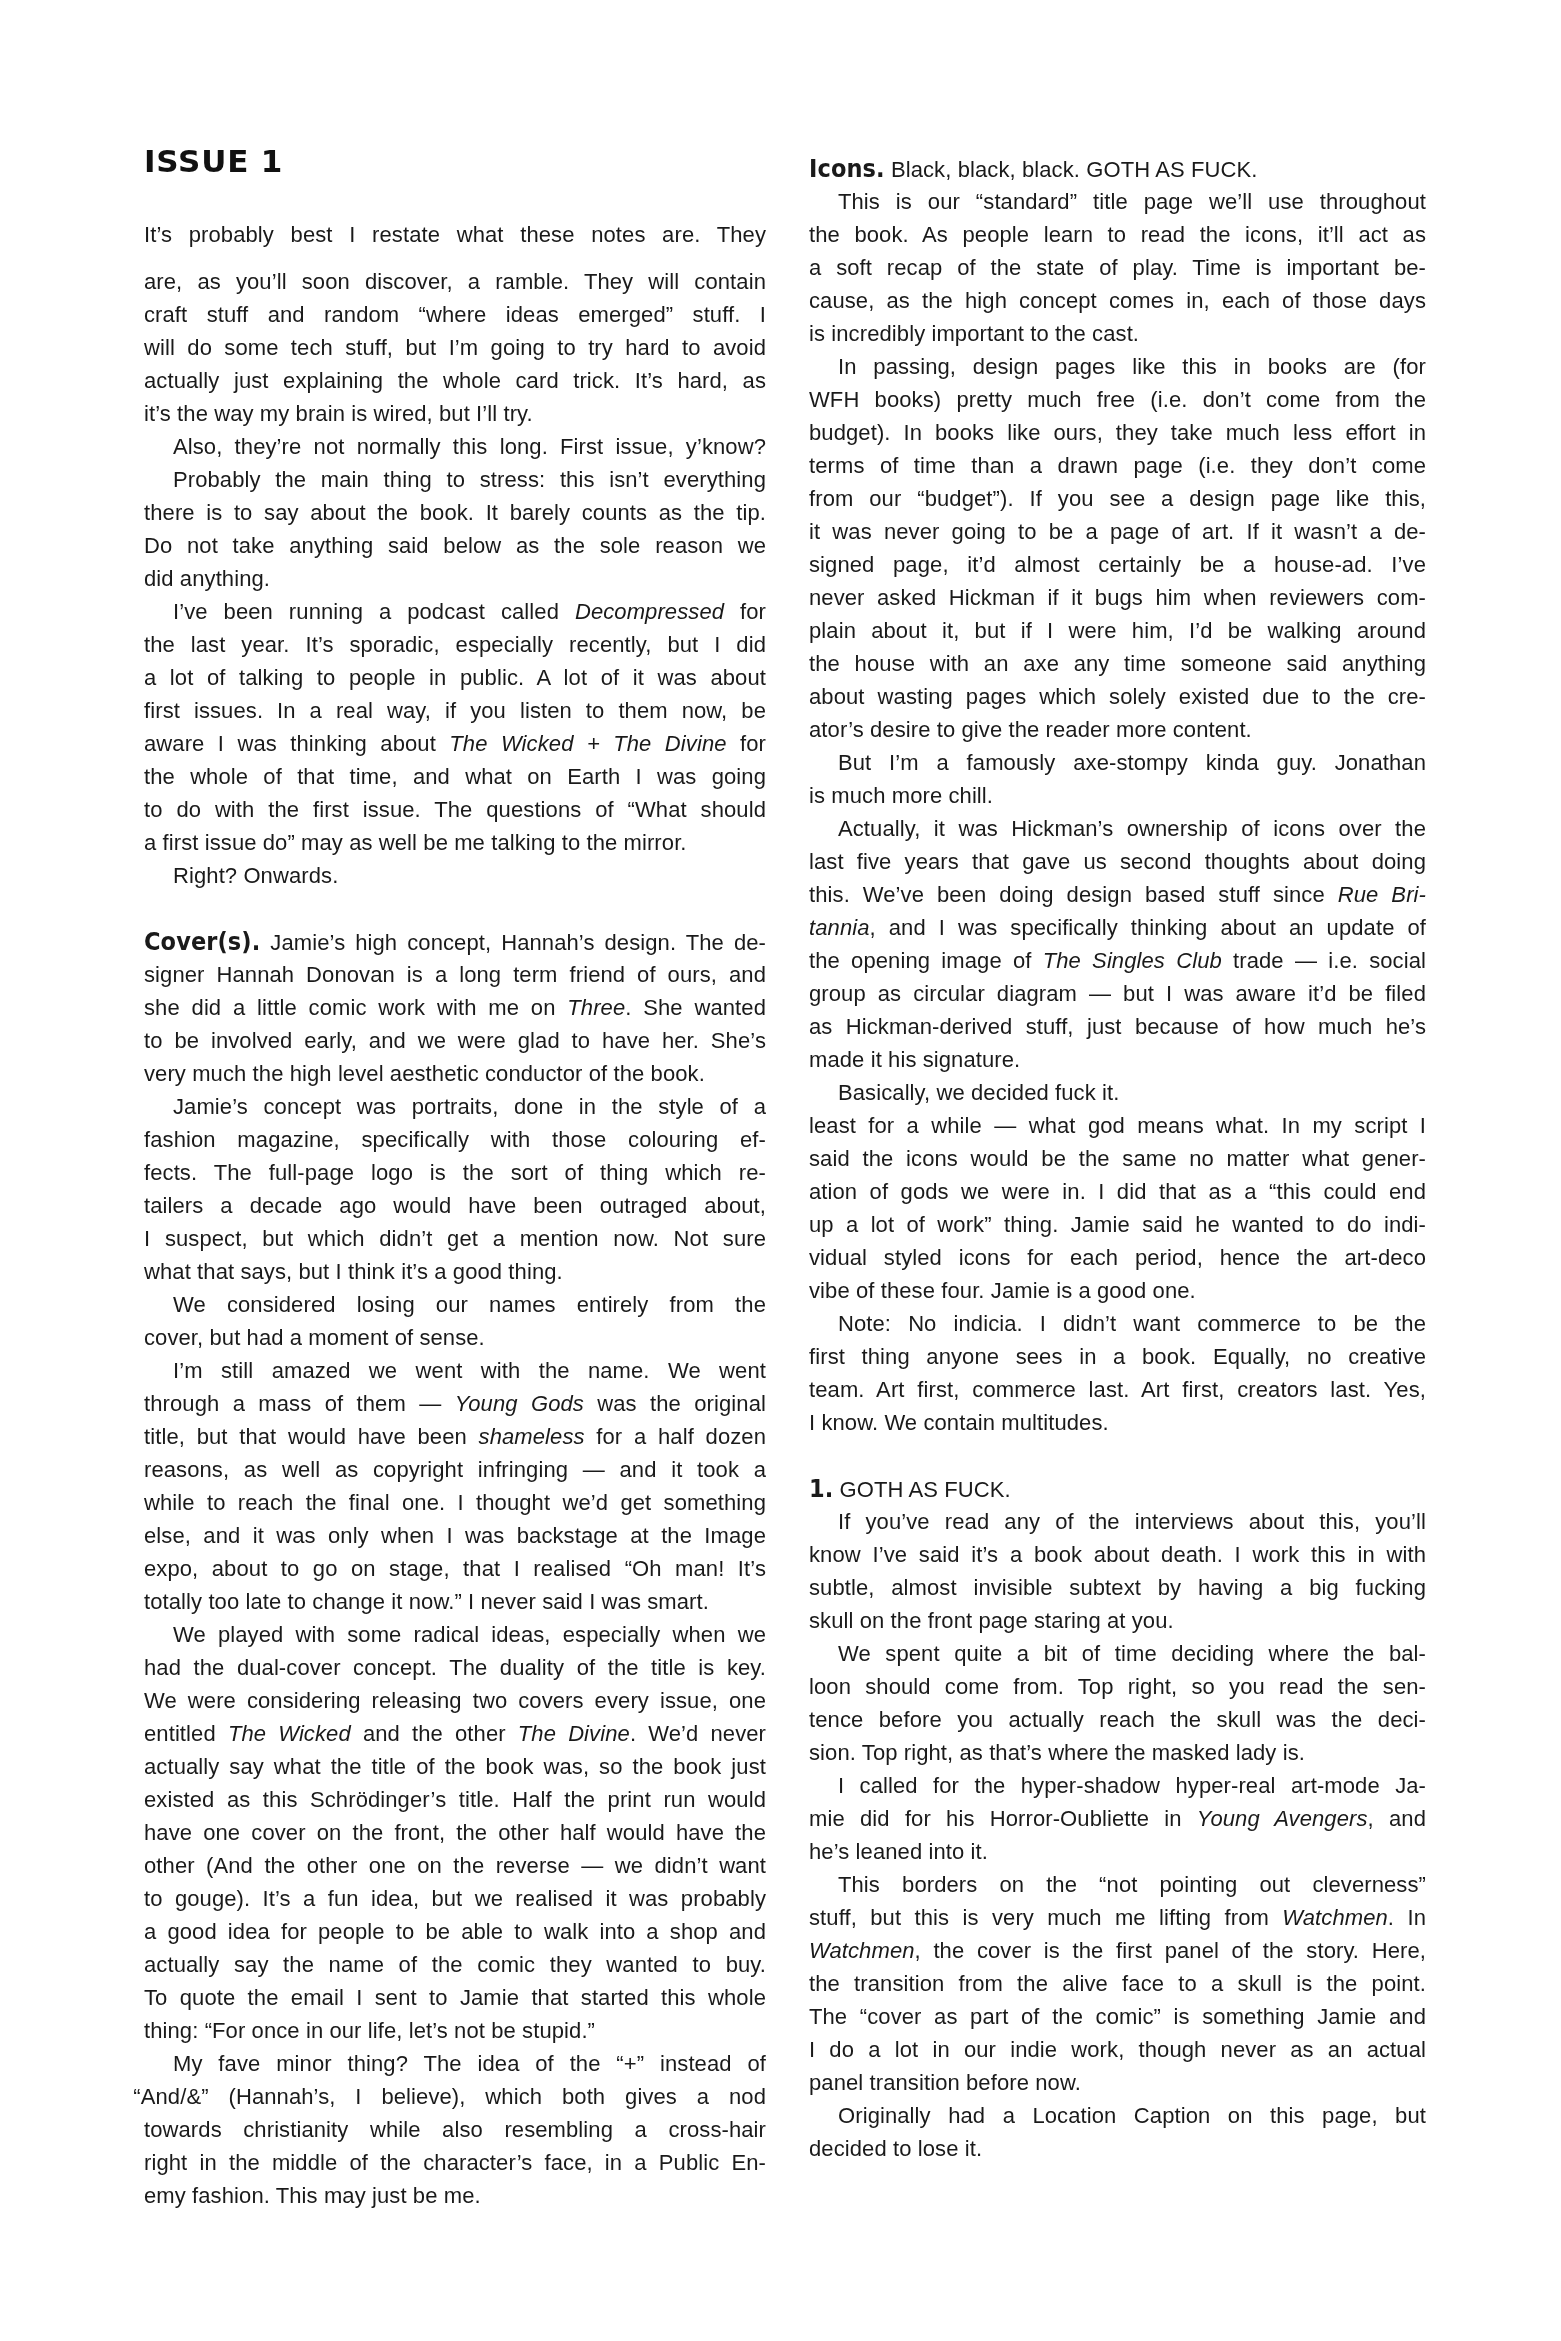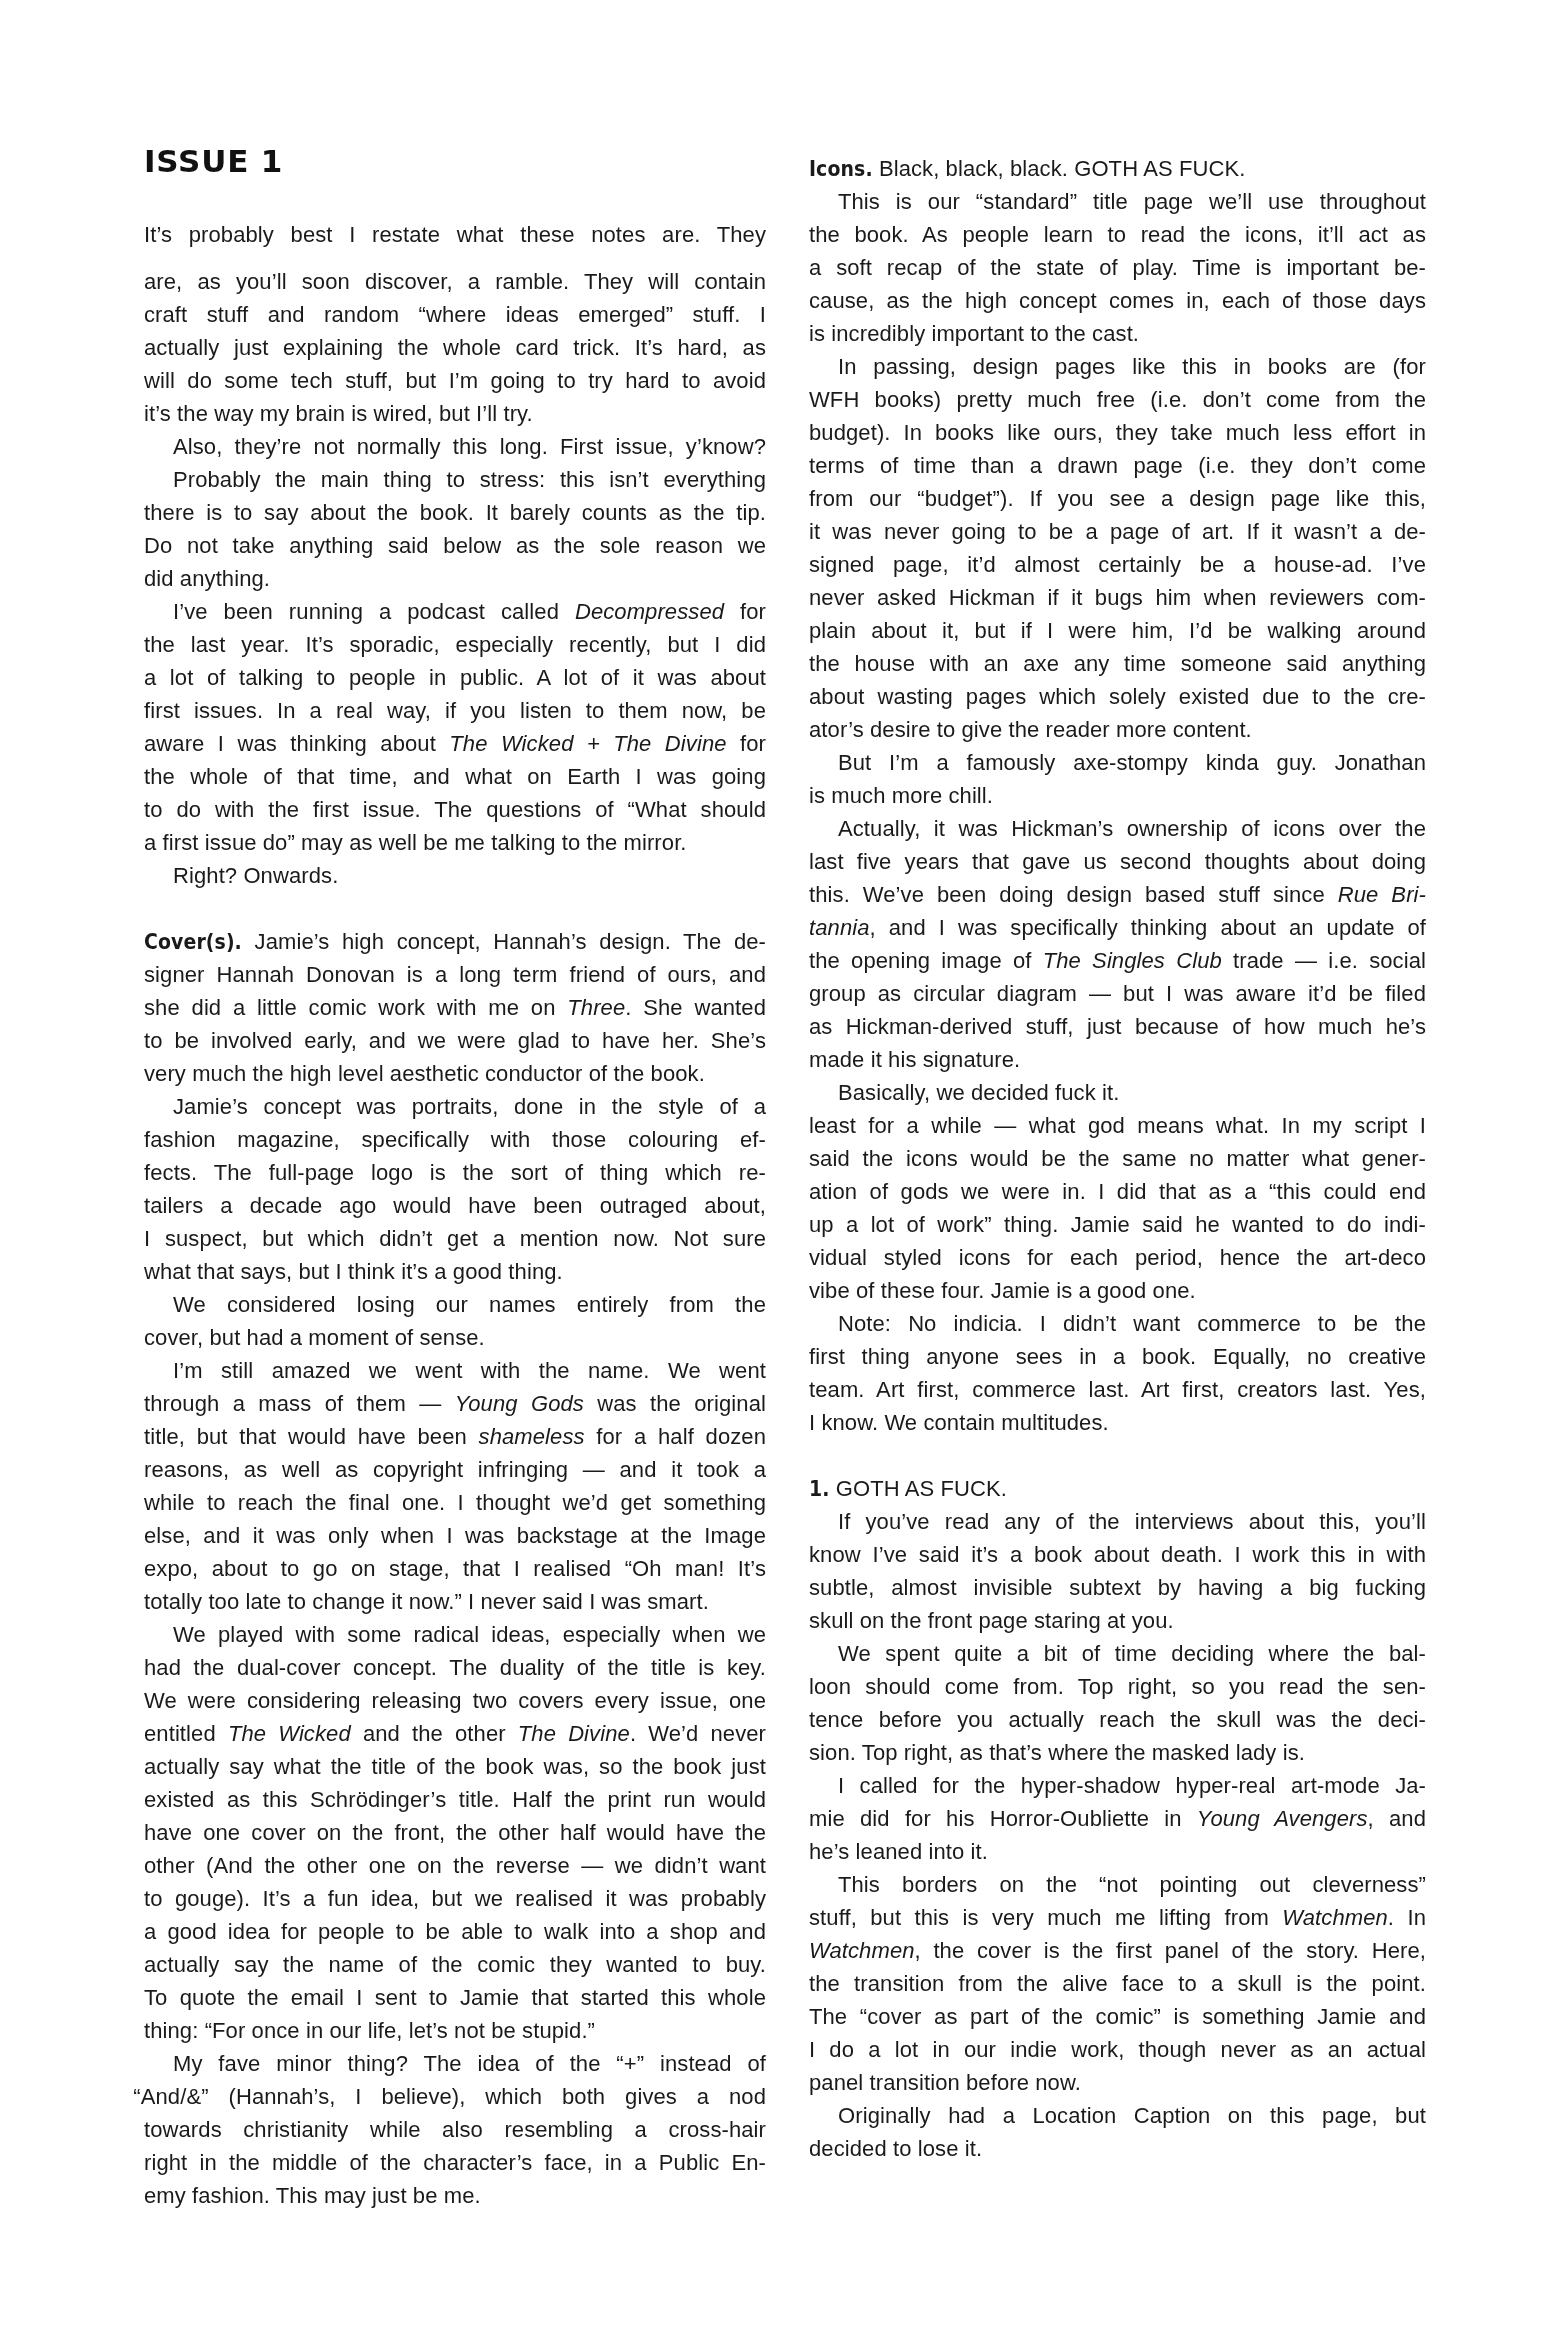--- a/index.html
+++ b/index.html
@@ -20,39 +20,39 @@
     .line {
       display: block; height: 33px; line-height: 33px;
       font-size: 22px; white-space: nowrap; text-align: justify;
       text-align-last: justify; letter-spacing: 0.1px;
       font-family: "Liberation Sans", sans-serif; font-stretch: condensed;
       transform-origin: left center;
     }
     .line.last { text-align-last: left; }
     .line.indent { padding-left: 29px; }
     .line.outdent { margin-left: -10.7px; }
-    .bold-lead { font-weight: bold; font-family: "DejaVu Sans", sans-serif; font-size: 21px; }
+    .bold-lead { font-weight: bold; font-family: "DejaVu Sans", sans-serif; font-size: 25px; }
     .it { font-style: italic; }
     .gap { display: block; height: 33px; }
   </style>
 </head>
 <body>
 
 <div class="page">
 
   <div class="heading">ISSUE 1</div>
 
   <div class="col col-left" style="top:218px;">
 
     <div class="para">
       <span class="line" style="display: block; text-align: justify; text-align-last: justify; width: auto;">It’s probably best I restate what these notes are. They</span>
       <span class="line" style="display: block; text-align: justify; text-align-last: justify; width: auto; margin-top: 14px;">are, as you’ll soon discover, a ramble. They will contain</span>
       <span class="line" style="display: block; text-align: justify; text-align-last: justify; width: auto;">craft stuff and random “where ideas emerged” stuff. I</span>
+      <span class="line" style="display: block; text-align: justify; text-align-last: justify; width: auto;">will do some tech stuff, but I’m going to try hard to avoid</span>
       <span class="line" style="display: block; text-align: justify; text-align-last: justify; width: auto;">actually just explaining the whole card trick. It’s hard, as</span>
-      <span class="line" style="display: block; text-align: justify; text-align-last: justify; width: auto;">will do some tech stuff, but I’m going to try hard to avoid</span>
       <span class="line last" style="display: block; text-align: left; text-align-last: left; width: auto;">it’s the way my brain is wired, but I’ll try.</span>
     </div>
 
     <div class="para">
       <span class="line indent" style="display: block; text-align: justify; text-align-last: justify; width: auto;">Also, they’re not normally this long. First issue, y’know?</span>
     </div>
 
     <div class="para">
       <span class="line indent" style="display: block; text-align: justify; text-align-last: justify; width: auto;">Probably the main thing to stress: this isn’t everything</span>
       <span class="line" style="display: block; text-align: justify; text-align-last: justify; width: auto;">there is to say about the book. It barely counts as the tip.</span>

